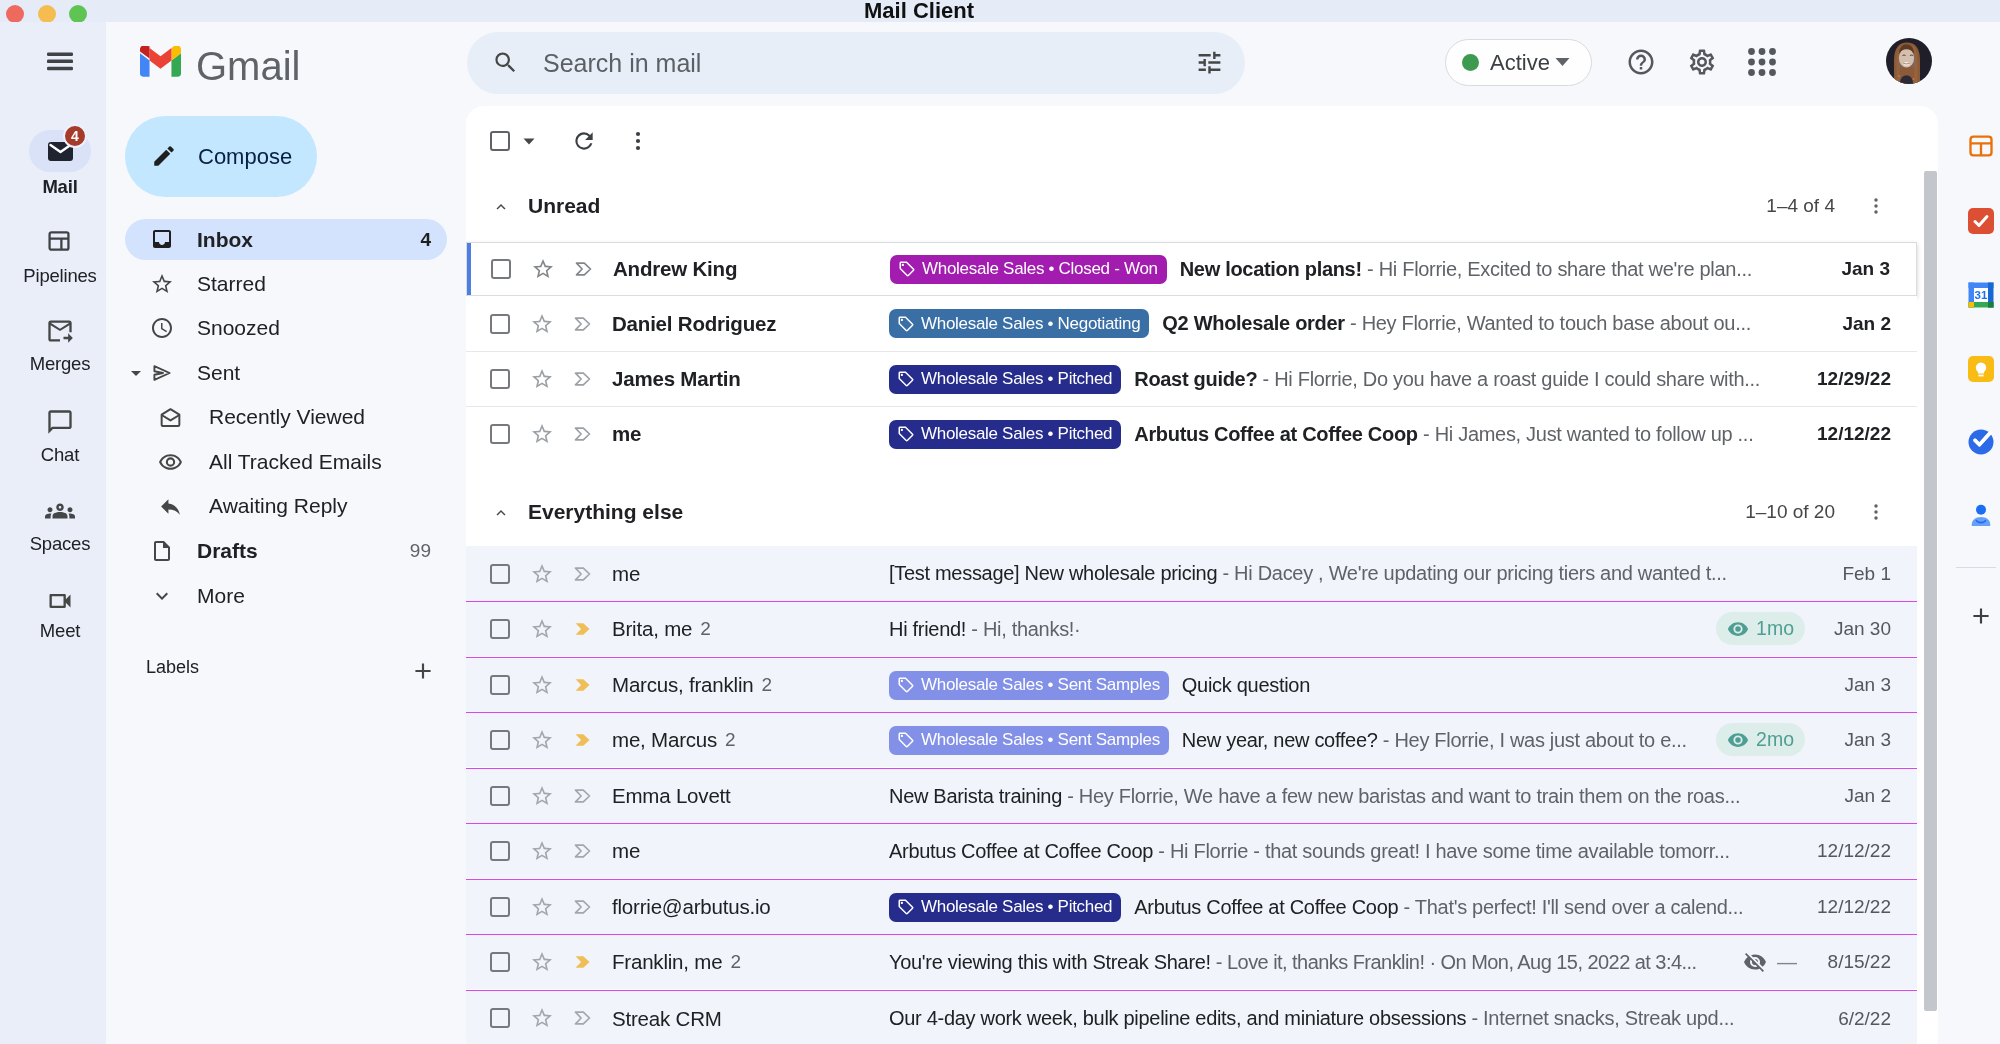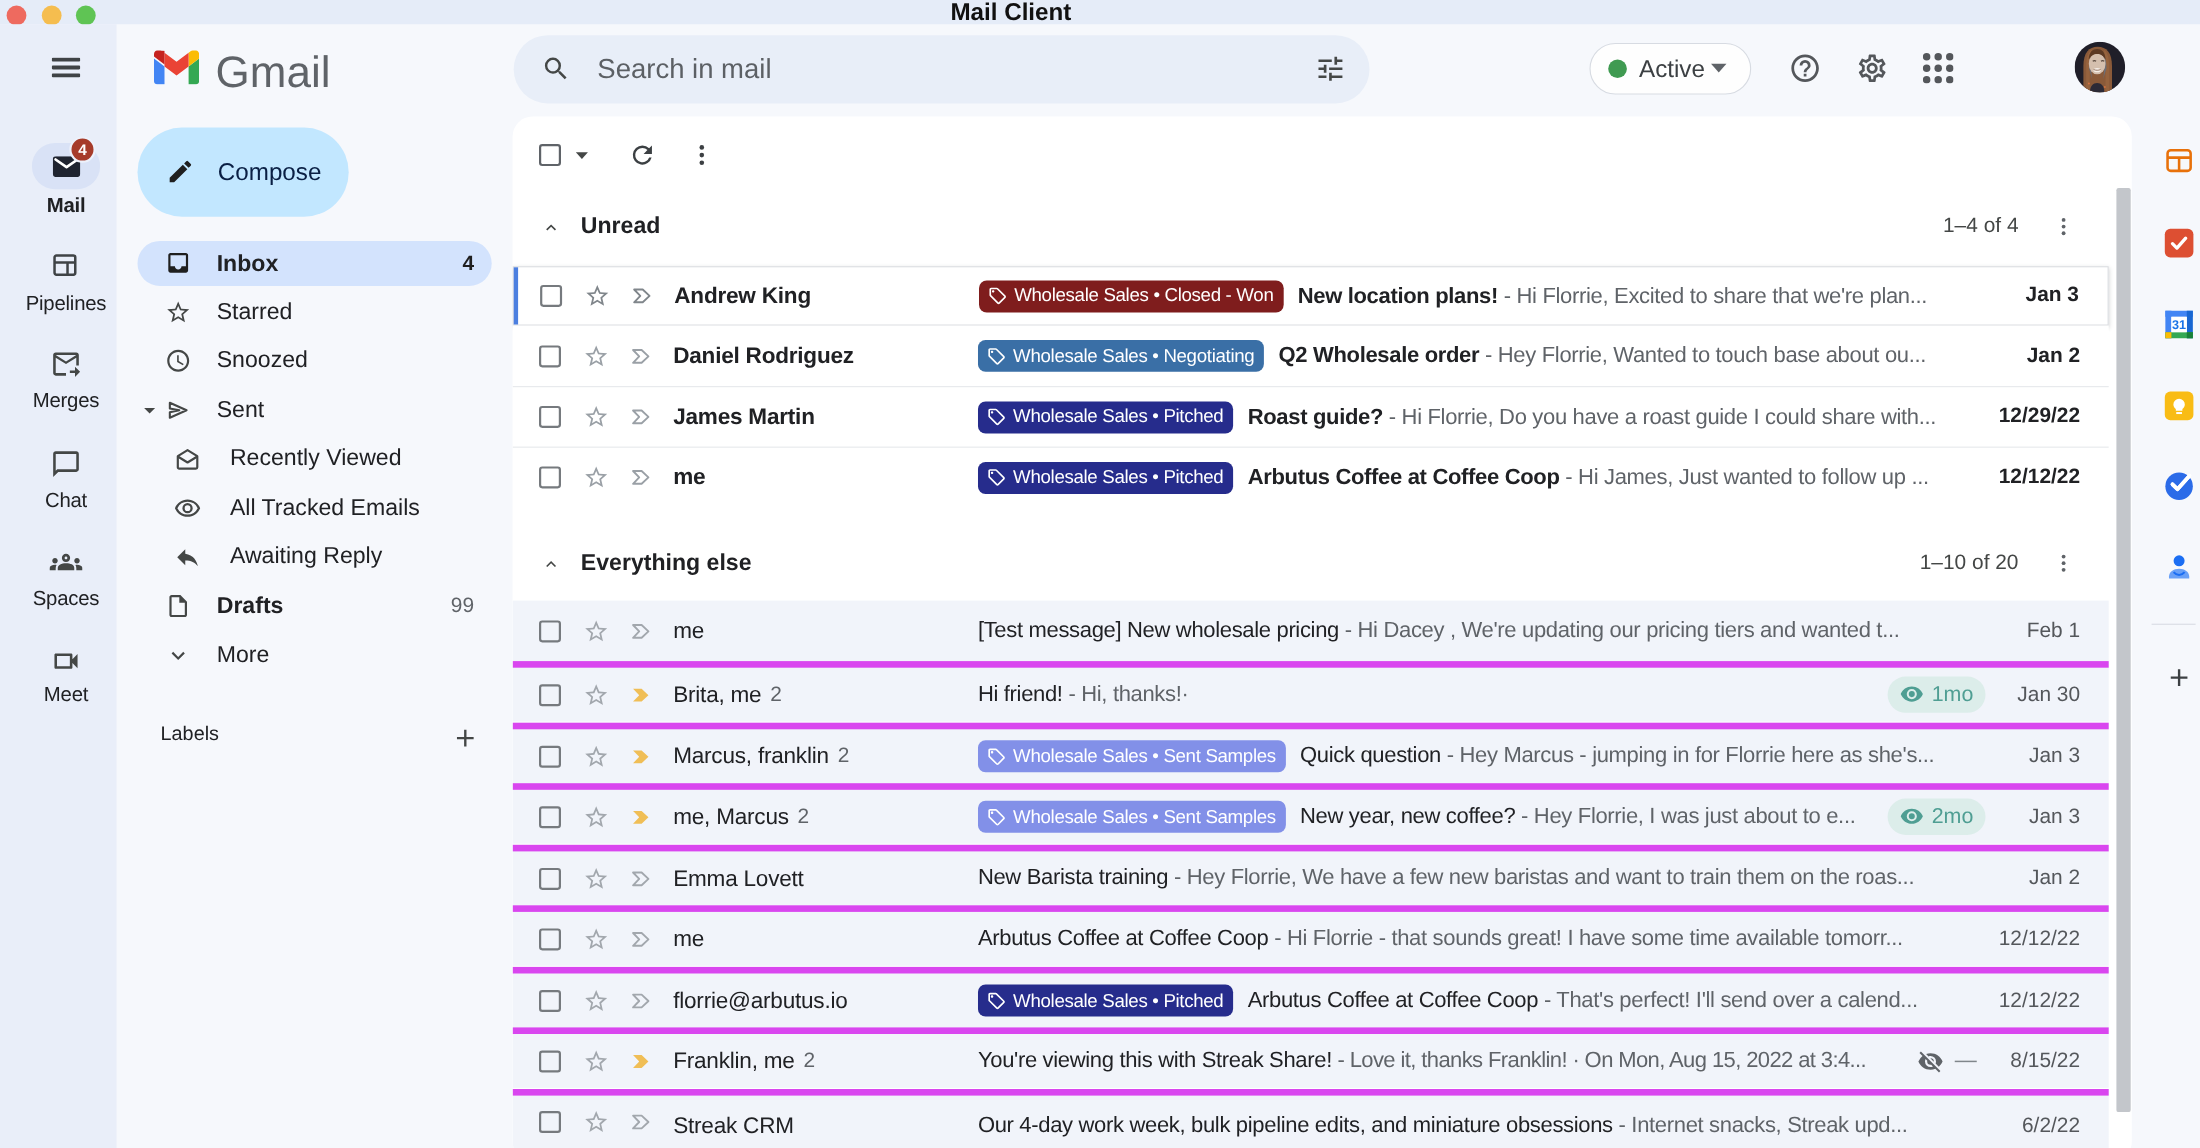--- a/index.html
+++ b/index.html
@@ -32,21 +32,21 @@
 .sb{color:#202124}
 .sp{color:#5f6368}
 .pill{display:inline-flex;align-items:center;flex:none;height:29px;border-radius:7px;padding:0 9px 0 8px;color:#fff;font-size:17px;font-weight:500;margin-right:13px;letter-spacing:-0.3px}
 .pill svg{margin-right:6px}
 .ebadge{position:absolute;right:112px;top:50%;margin-top:-17px;height:33px;border-radius:17px;background:#dcedea;display:flex;align-items:center;padding:0 11px;font-size:19.5px;font-weight:500;color:#4f9e93}
 .ebadge svg{margin-right:7px}
 .sephead{position:absolute;left:0;width:1451px;height:32px}
 .sephead .hx{position:absolute;left:62px;top:0;line-height:32px;font-size:21px;font-weight:700;color:#202124}
 .sephead .hc{position:absolute;right:82px;top:0;line-height:32px;font-size:19px;color:#444746}
 .rrow{background:#f1f4fa}
-.rsep{border-top:6px solid #d946ef}
+.rsep{border-top:1px solid #d946ef}
 .usep{border-top:1px solid #e6e8eb}
 </style>
 </head>
 <body>
 
 <div id="titlebar"></div>
 <div class="tl" style="left:6px;background:#ee6a5f"></div>
 <div class="tl" style="left:38px;background:#f5bd4f"></div>
 <div class="tl" style="left:69px;background:#5fc454"></div>
 <div id="title">Mail Client</div>
@@ -264,21 +264,21 @@
     <div class="abs" style="left:0;top:0;width:4px;height:52px;background:#4c7fe0"></div>
     <div class="cb"></div>
     <svg class="st" width="24" height="24" viewBox="0 0 24 24" fill="#80868b">
         <path d="M22 9.24l-7.19-.62L12 2 9.19 8.63 2 9.24l5.46 4.73L5.82 21 12 17.27 18.18 21l-1.63-7.03L22 9.24zM12 15.4l-3.76 2.27 1-4.28-3.32-2.88 4.38-.38L12 6.1l1.71 4.04 4.38.38-3.32 2.88 1 4.28L12 15.4z"></path>
       </svg>
     <svg class="im" width="24" height="24" viewBox="0 0 24 24" fill="none" stroke="#80868b" stroke-width="1.7" stroke-linejoin="round">
         <path d="M4.5 6.2h7.8l6.2 5.8-6.2 5.8H4.5l5.6-5.8z"></path>
       </svg>
     <div class="sn">Andrew King</div>
     <div class="mn">
-      <span class="pill" style="background:#7f1d1d">
+      <span class="pill" style="background:#a21caf">
         <svg width="18" height="18" viewBox="0 0 24 24" fill="#fff">
             <path d="M21.41 11.58l-9-9C12.05 2.22 11.55 2 11 2H4c-1.1 0-2 .9-2 2v7c0 .55.22 1.05.59 1.42l9 9c.36.36.86.58 1.41.58.55 0 1.05-.22 1.41-.59l7-7c.37-.36.59-.86.59-1.41 0-.55-.23-1.06-.59-1.42zM13 20.01 4 11V4h7v-.01l9 9-7 7.02zM6.5 8C5.67 8 5 7.33 5 6.5S5.67 5 6.5 5 8 5.67 8 6.5 7.33 8 6.5 8z"></path>
           </svg>
         Wholesale Sales • Closed - Won</span>
       <span class="sb">New location plans!</span>
         <span class="sp">&nbsp;- Hi Florrie, Excited to share that we're plan...</span>
     </div>
     <div class="dt">Jan 3</div>
   </div>
 
@@ -402,21 +402,20 @@
         <path d="M4.5 6.2h7.8l6.2 5.8-6.2 5.8H4.5l5.6-5.8z" fill="#f0be56"></path>
       </svg>
     <div class="sn">Marcus, franklin<span style="color:#5f6368;font-size:19px;margin-left:8px">2</span></div>
     <div class="mn">
       <span class="pill" style="background:#8290e8">
         <svg width="18" height="18" viewBox="0 0 24 24" fill="#fff">
             <path d="M21.41 11.58l-9-9C12.05 2.22 11.55 2 11 2H4c-1.1 0-2 .9-2 2v7c0 .55.22 1.05.59 1.42l9 9c.36.36.86.58 1.41.58.55 0 1.05-.22 1.41-.59l7-7c.37-.36.59-.86.59-1.41 0-.55-.23-1.06-.59-1.42zM13 20.01 4 11V4h7v-.01l9 9-7 7.02zM6.5 8C5.67 8 5 7.33 5 6.5S5.67 5 6.5 5 8 5.67 8 6.5 7.33 8 6.5 8z"></path>
           </svg>
         Wholesale Sales • Sent Samples</span>
       <span class="sb">Quick question</span>
-        <span class="sp">&nbsp;- Hey Marcus - jumping in for Florrie here as she's...</span>
     </div>
     <div class="dt">Jan 3</div>
   </div>
 
   <div class="row rrow rsep" style="top:606px">
     <div class="cb"></div>
     <svg class="st" width="24" height="24" viewBox="0 0 24 24" fill="#a2a7ad">
         <path d="M22 9.24l-7.19-.62L12 2 9.19 8.63 2 9.24l5.46 4.73L5.82 21 12 17.27 18.18 21l-1.63-7.03L22 9.24zM12 15.4l-3.76 2.27 1-4.28-3.32-2.88 4.38-.38L12 6.1l1.71 4.04 4.38.38-3.32 2.88 1 4.28L12 15.4z"></path>
       </svg>
     <svg class="im" width="24" height="24" viewBox="0 0 24 24">

